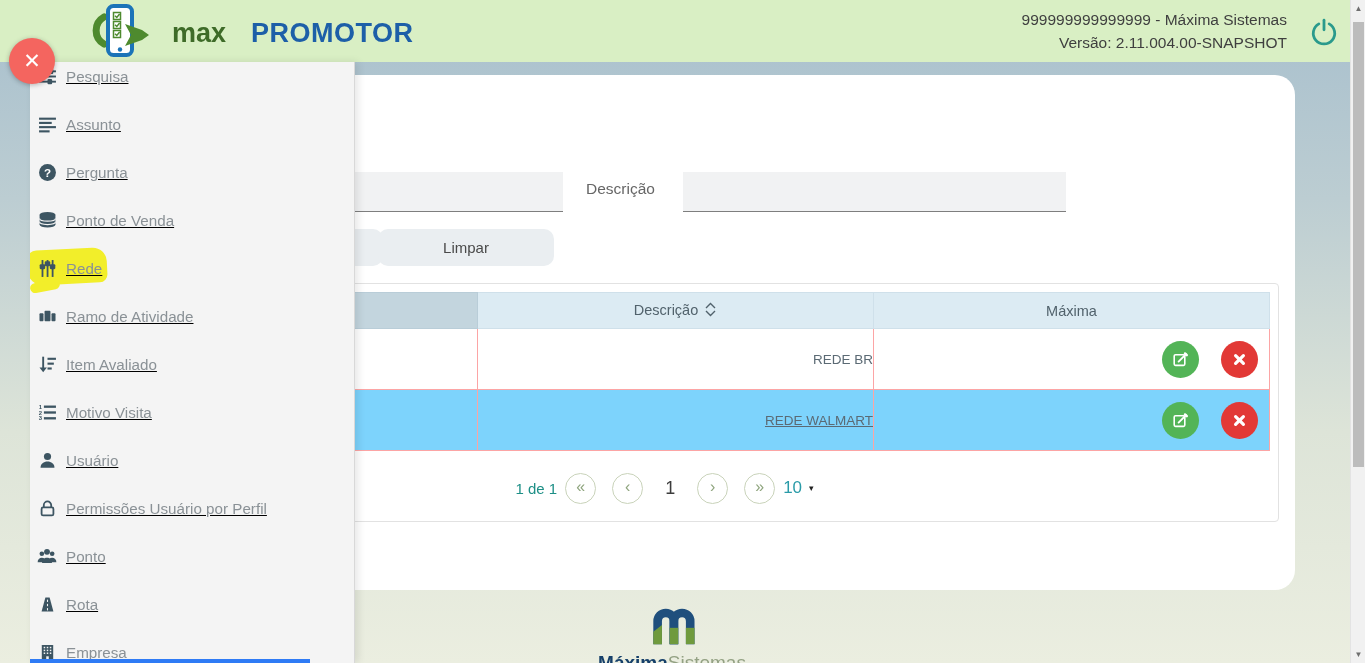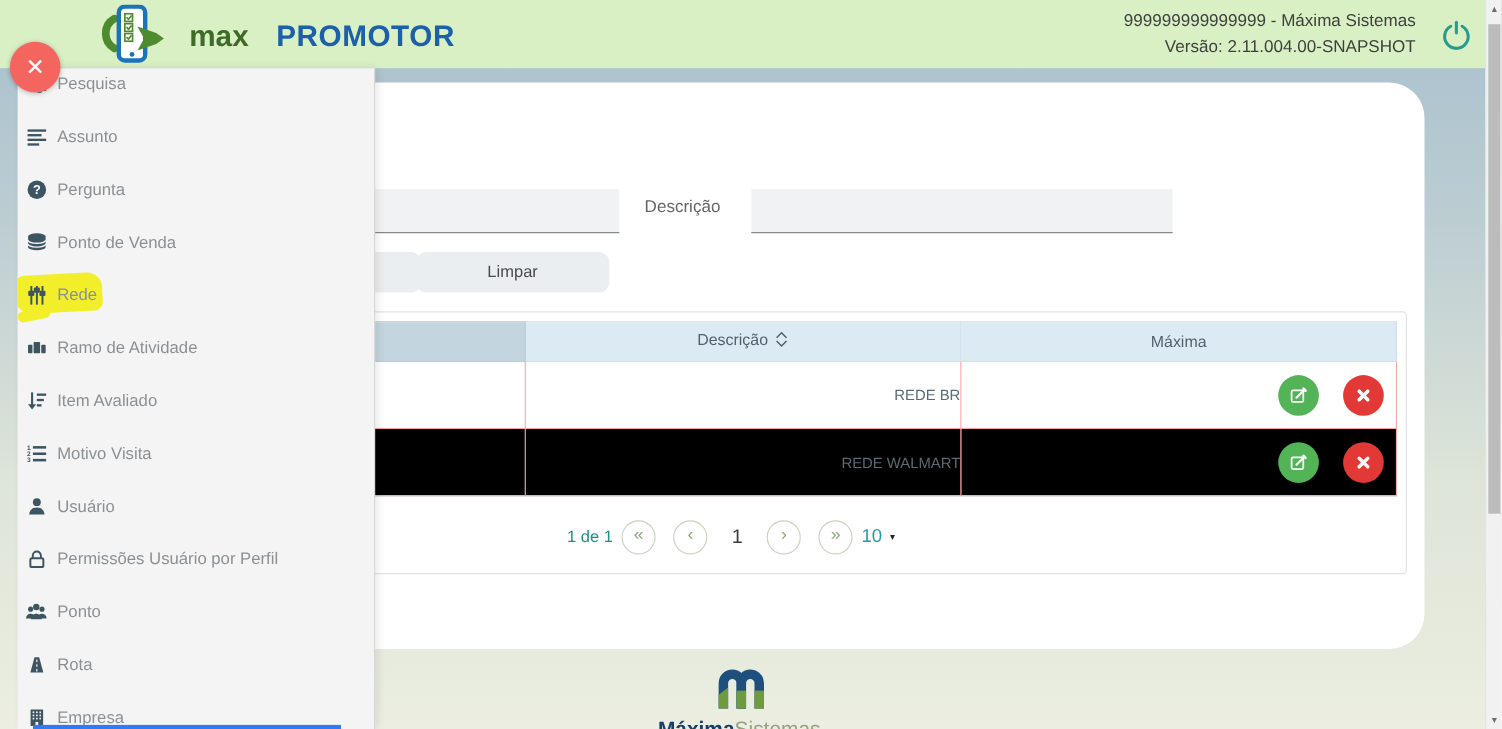--- a/index.html
+++ b/index.html
@@ -9,38 +9,38 @@
 
   
   .topbar{ position:absolute; left:0; top:0; width:1365px; height:62px; background:#d9efc4; z-index:4; }
   .logo{ position:absolute; left:92px; top:4px; display:flex; align-items:center;gap:20px; }
   .brand-max{ font-size:27px; font-weight:bold; color:#3e6b28; margin-left:2px; }
   .brand-pro{ font-size:27px; font-weight:bold; color:#1d5fa8; margin-left:5px; letter-spacing:.5px; }
   .header-info{ position:absolute; right:78px; top:8px; text-align:right; color:#3f3f3f; font-size:15.5px; line-height:23px; }
   .power-btn{ position:absolute; right:26px; top:17px; width:30px; height:30px; cursor:pointer; }
 
   
-  .card{ position:absolute; left:30px; top:75px; width:1265px; height:515px; background:#fff; border-radius:32px; z-index:1; }
+  .card{ position:absolute; left:30px; top:75px; width:1265px; height:515px; background:#fff; border-radius:20px; z-index:1; }
   .field{ position:absolute; height:40px; background:#f1f2f3; border:none; border-bottom:1px solid #7e7e7e; font-size:15px; color:#444; padding:0 8px; font-family:"Liberation Sans",sans-serif;}
   .f-codigo{ left:30px; top:97px; width:503px; }
   .f-desc{ left:653px; top:97px; width:383px; }
   .desc-label{ position:absolute; left:556px; top:97px; height:34px; display:flex; align-items:center; color:#666; font-size:15.5px; }
   .btn{ position:absolute; top:154px; height:37px; background:#eaeef1; border:none; border-radius:10px;
         color:#4a4a4a; font-size:15px; display:flex; align-items:center; justify-content:center;
         font-family:"Liberation Sans",sans-serif; cursor:pointer; }
   .b-novo{ left:195px; width:158px; }
   .b-limpar{ left:348px; width:176px; }
 
   
   .panel{ position:absolute; left:20px; top:208px; width:1229px; height:239px; border:1px solid #e2e2e2; border-radius:4px; background:#fff; }
   table.grid{ position:absolute; left:6px; top:8px; width:1212px; border-collapse:collapse; table-layout:fixed; }
   .grid th{ height:36px; font-weight:400; font-size:14.5px; color:#51626c; background:#dcebf3; border:1px solid #cfe0ea; text-align:center; }
   .grid th.sorted{ background:#c3d5de; border-color:#b9cdd8; }
   .grid td{ height:61px; text-align:right; font-size:13.5px; color:#5b6a74; border:1px solid #fca5a5; }
-  .grid tr.alt td{ background:#000000; }
+  .grid tr.alt td{ background:#7dd3fc;text-decoration:underline; }
   .sort-ic{ vertical-align:-2px; margin-left:6px; }
   .act-btn{ display:inline-flex; width:37px; height:37px; border-radius:50%; align-items:center; justify-content:center;
             border:none; margin:0 11px; cursor:pointer; vertical-align:middle; }
   .act-edit{ background:#53b457; }
   .act-del{ background:#e23936; }
 
   
   .paginator{ position:absolute; left:0; right:0; top:174px; height:60px; display:flex; align-items:center; justify-content:center; }
   .pg-summary{ color:#1d8f86; font-size:15px; }
   .pg-circle{ width:31px; height:31px; border-radius:50%; border:1px solid #c9d3ba; background:transparent; color:#8fa57e;
@@ -50,22 +50,22 @@
   .pg-size{ color:#2a9ba8; font-size:17px; display:flex; align-items:center; gap:7px; cursor:pointer; }
   .pg-caret{ color:#222; font-size:9px; }
 
   
   .footer{ position:absolute; left:592px; top:601px; width:160px; display:flex; flex-direction:column; align-items:center; z-index:1; }
   .footer-text{ font-size:19px; margin-top:1px; white-space:nowrap; }
   .ft-bold{ font-weight:bold; color:#16406a; }
   .ft-light{ color:#93a183; }
 
   
-  .sidebar{ position:absolute; left:16px; top:62px; width:325px; height:601px; background:#f4f4f4;
-            border-right:1px solid #d8d8d8; box-shadow:3px 0 8px rgba(0,0,0,.10); z-index:5; overflow:hidden; }
+  .sidebar{ position:absolute; left:30px; top:62px; width:325px; height:601px; background:#f4f4f4;
+            border-right:1px solid #d8d8d8; box-shadow:3px 0 8px rgba(0,0,0,.10); z-index:5; overflow:hidden;text-decoration:underline; }
   .menu{ list-style:none; margin-top:-10px; }
   .menu-item{ position:relative; height:48px; display:flex; align-items:center; padding-left:5px; cursor:pointer; }
   .menu-item .mi-icon{ position:relative; z-index:1; width:24px; display:flex; justify-content:center; margin-right:7px; }
   .menu-item .mi-label{ position:relative; z-index:1; color:#8a9196; font-size:15.2px; }
   .hl{ position:absolute; left:-3px; top:5px; width:80px; height:35px; background:#f2ee2a; transform:rotate(-3deg);
        border-radius:10px 14px 8px 16px; z-index:0; }
   .hl::after{ content:""; position:absolute; left:2px; bottom:-6px; width:30px; height:10px; background:#f2ee2a;
               transform:rotate(-8deg); border-radius:6px; }
 
   .close-btn{ position:absolute; left:9px; top:38px; width:46px; height:46px; border-radius:50%; background:#f4655f;

